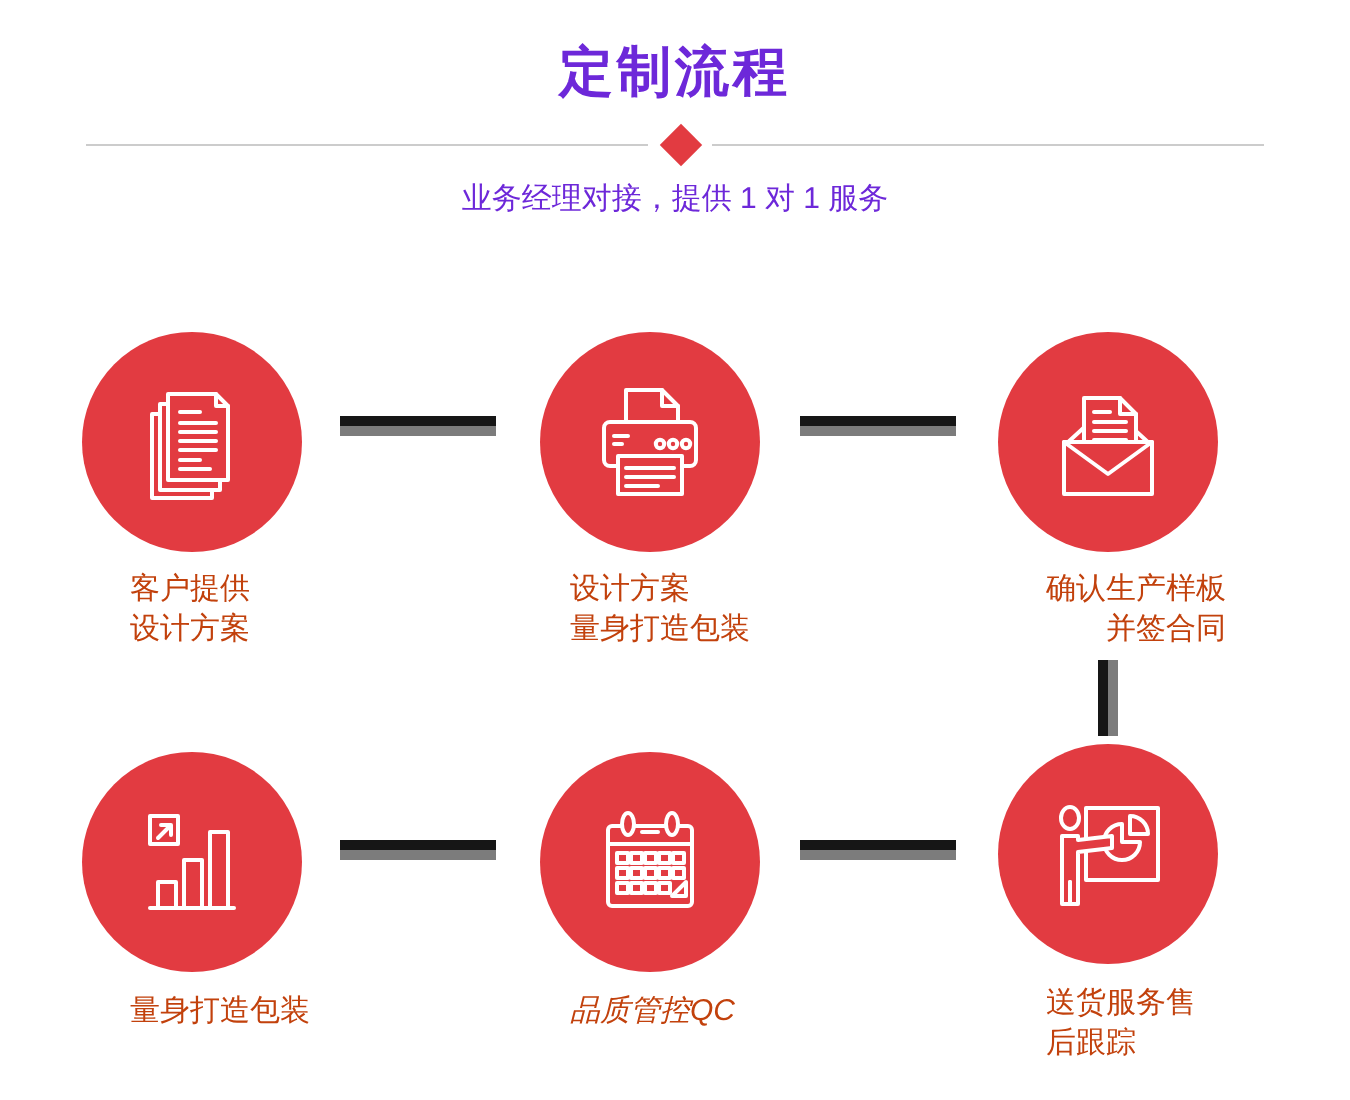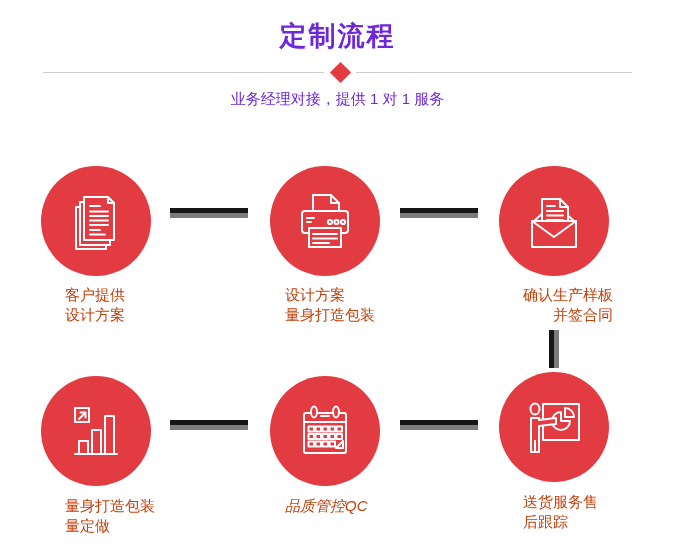--- a/index.html
+++ b/index.html
@@ -145,21 +145,20 @@
         <rect class="icon-stroke" x="15" y="42" width="9" height="13"></rect>
         <rect class="icon-stroke" x="28" y="31" width="9" height="24"></rect>
         <rect class="icon-stroke" x="41" y="17" width="9" height="38"></rect>
         <rect class="icon-stroke" x="11" y="9" width="14" height="14"></rect>
         <path class="icon-stroke" d="M15 20 L21 14"></path>
         <path class="icon-stroke" d="M16.5 13.5 H21.5 V18.5"></path>
       </svg>
     </div>
     <div class="label">
       <div>量身打造包装</div>
-      <div>量定做</div>
     </div>
   </div>
 
   <div class="step s5">
     <div class="circle">
       <svg width="64" height="64" viewBox="0 0 64 64">
         <rect class="icon-stroke" x="11" y="14" width="42" height="40" rx="2"></rect>
         <path class="icon-stroke" d="M11 23 H53"></path>
         <ellipse class="icon-fillred" cx="21" cy="13" rx="3" ry="5.5"></ellipse>
         <ellipse class="icon-fillred" cx="43" cy="13" rx="3" ry="5.5"></ellipse>

